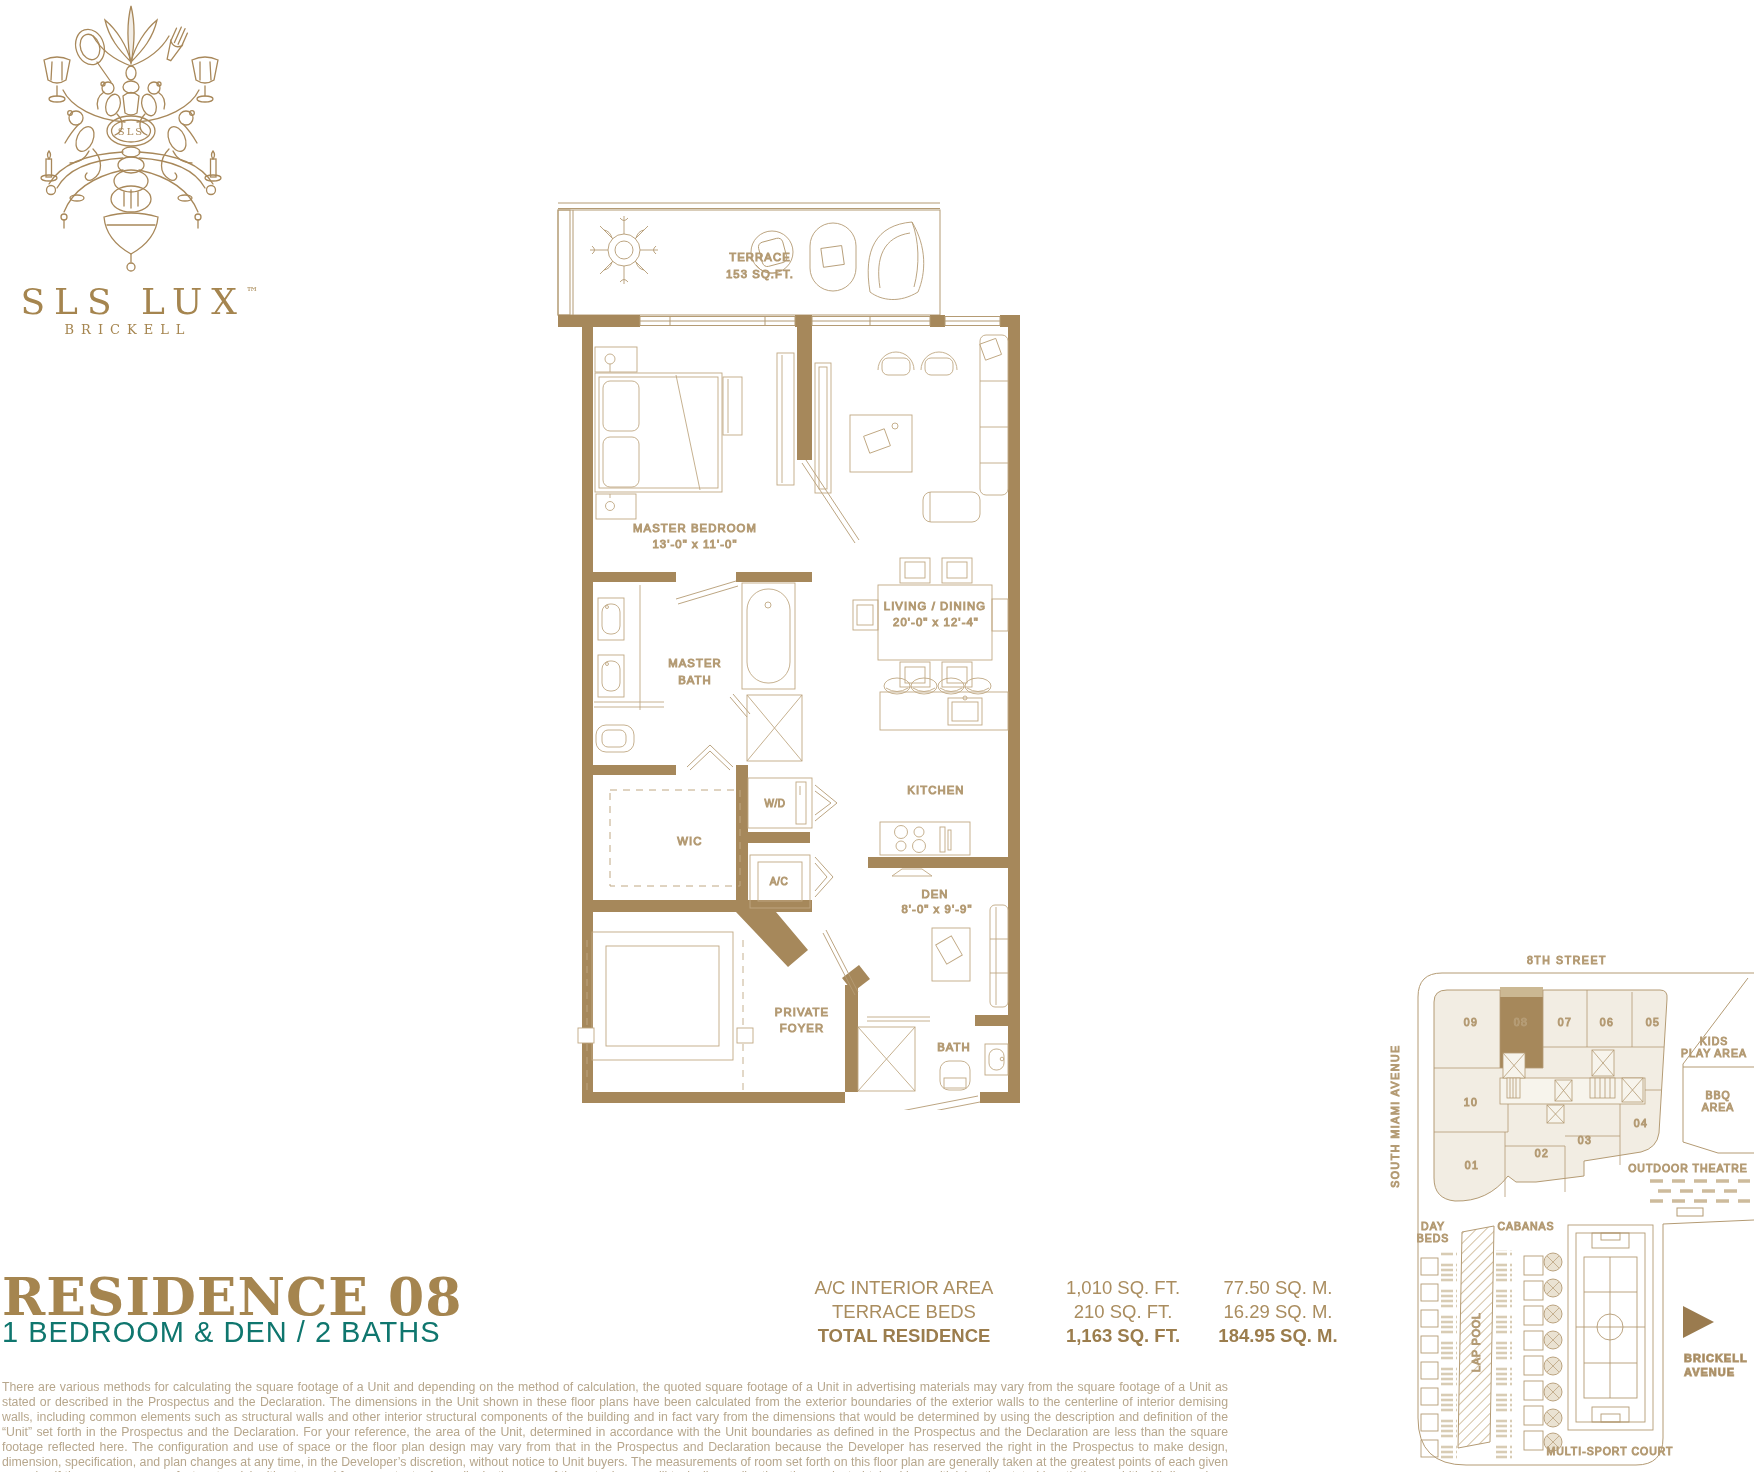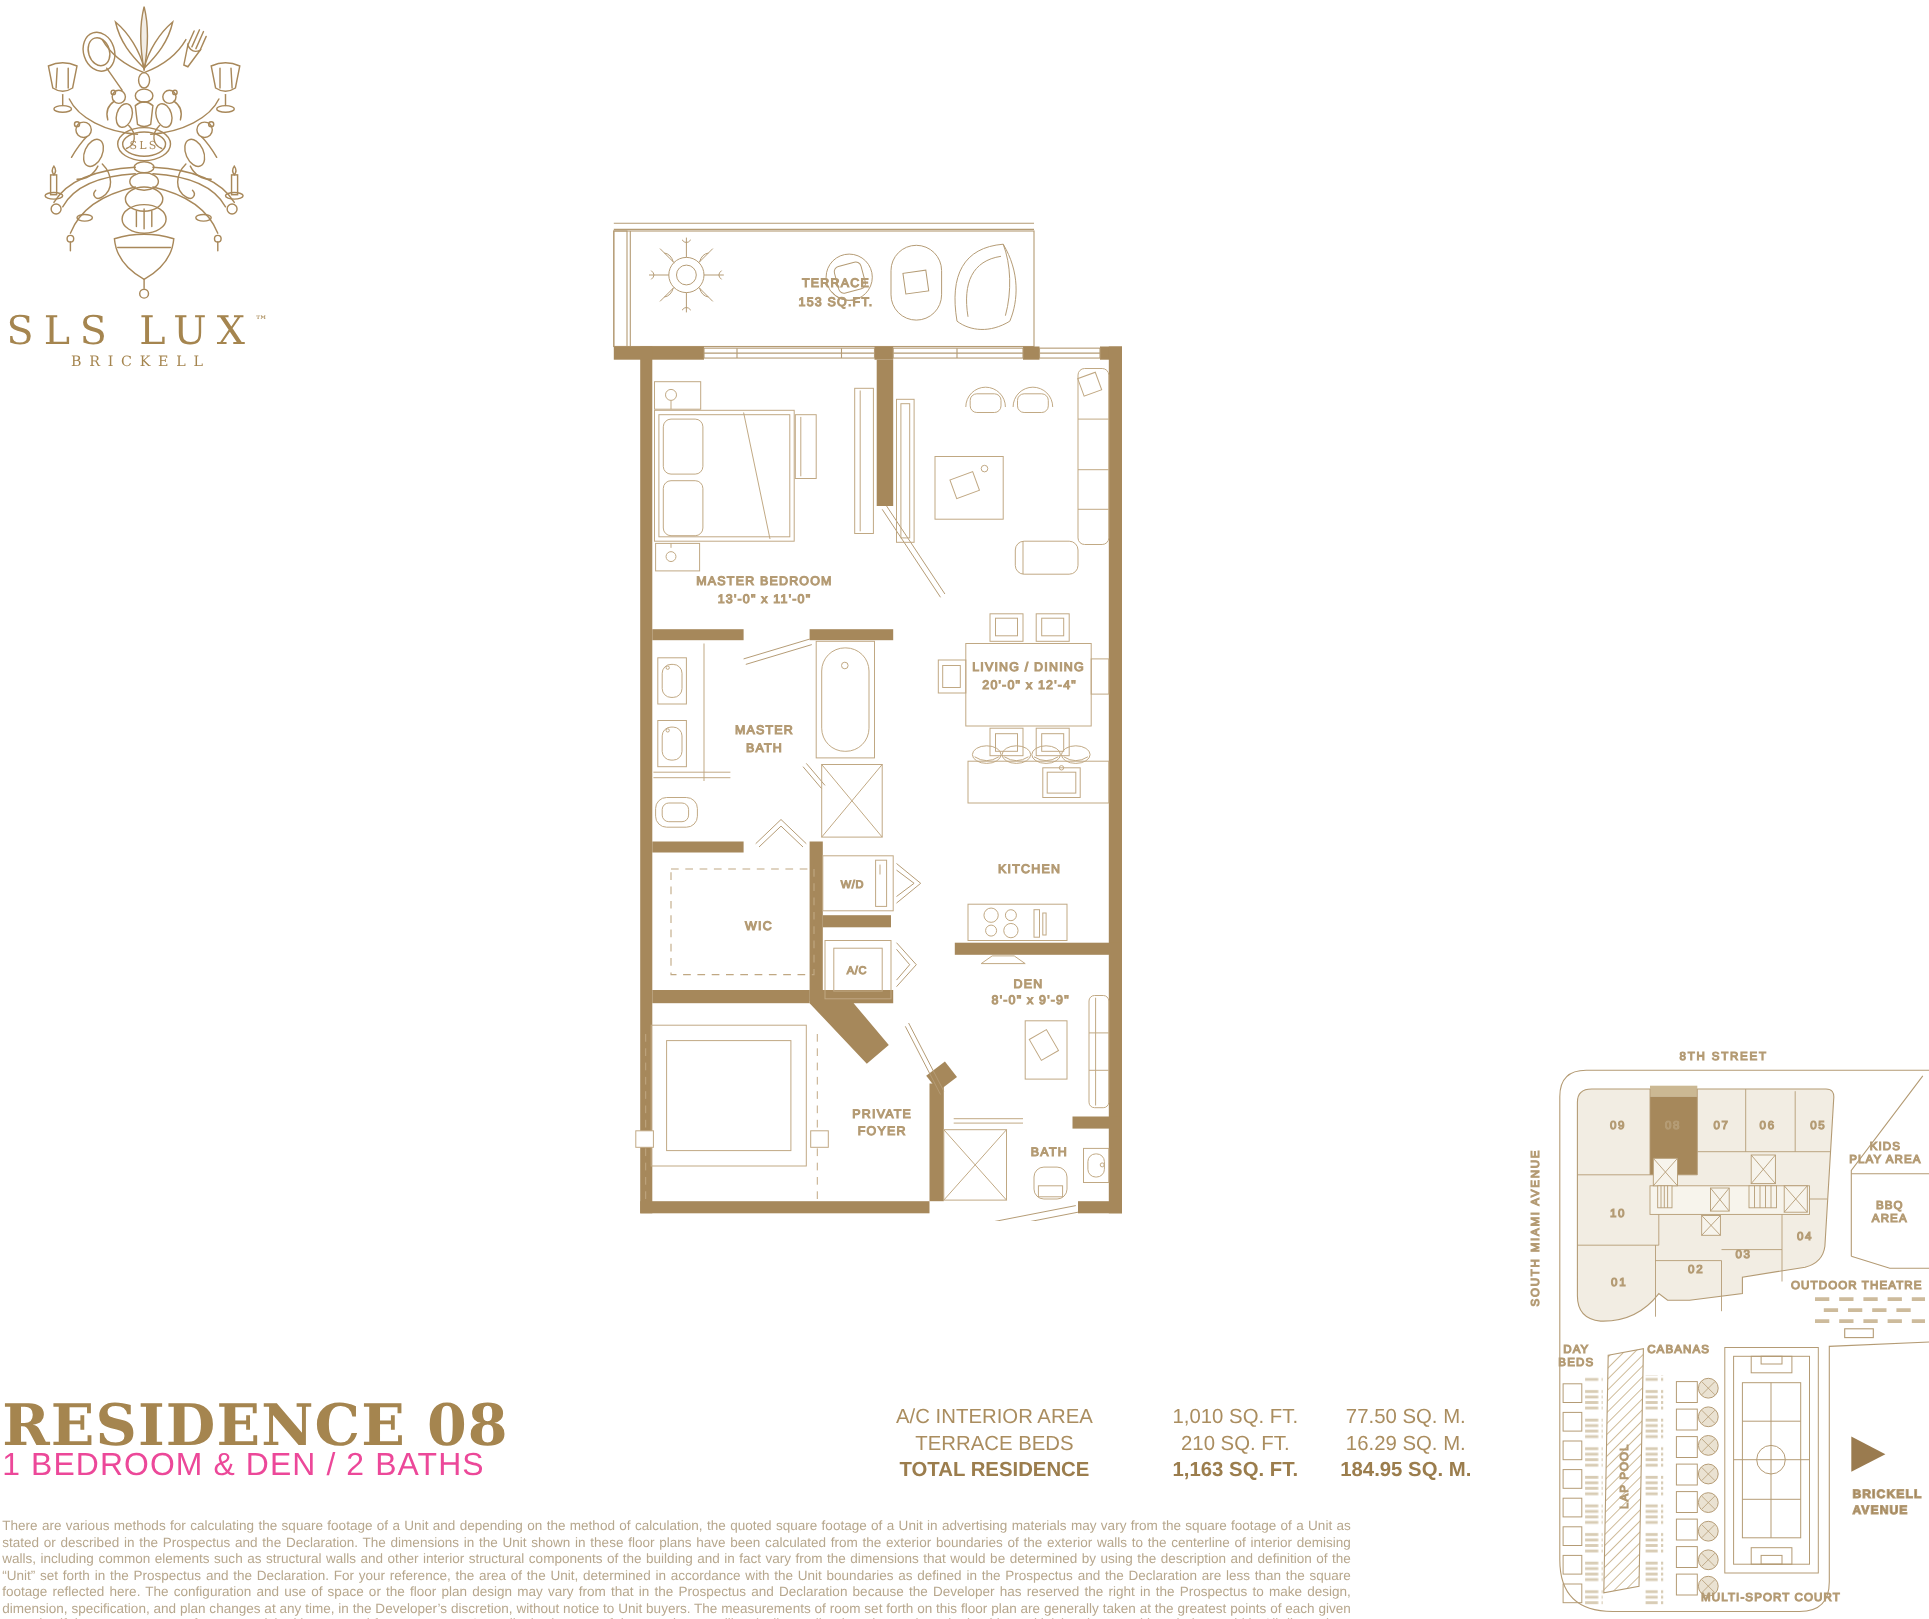--- a/index.html
+++ b/index.html
@@ -1,30 +1,30 @@
 <!DOCTYPE html>
 <html><head>
 <meta charset="utf-8">
 <style>
   html,body{margin:0;padding:0;}
   body{width:1754px;height:1472px;position:relative;background:#ffffff;overflow:hidden;
        font-family:"Liberation Sans",sans-serif;}
   .abs{position:absolute;}
   
-  .brand{left:6px;top:281px;width:252px;text-align:left;
+  .brand{left:6px;top:281px;width:252px;text-align:right;
          font-family:"DejaVu Serif","Liberation Serif",serif;
          font-size:36px;letter-spacing:9px;color:#A5854F;}
   .brand sup{font-size:12px;letter-spacing:0;vertical-align:18px;}
   .brand-city{left:6px;top:322px;width:244px;text-align:center;
          font-family:"DejaVu Serif","Liberation Serif",serif;
          font-size:13px;letter-spacing:7px;color:#A5854F;}
   
   .res-title{left:2px;top:1271px;font-family:"DejaVu Serif","Liberation Serif",serif;
          font-weight:bold;font-size:52px;letter-spacing:1px;color:#A5854F;line-height:1;}
-  .res-sub{left:2px;top:1318px;font-size:29px;letter-spacing:1px;color:#ec4899;line-height:1;}
+  .res-sub{left:2px;top:1318px;font-size:29px;letter-spacing:1px;color:#0f766e;line-height:1;}
   
   .area-table{left:770px;top:1278px;display:grid;
          grid-template-columns:268px 170px 140px;grid-auto-rows:24px;
          font-size:18.5px;color:#AA8D5F;}
   .area-table .cell{text-align:center;line-height:20px;}
   .area-table .bold{font-weight:bold;color:#9B7D4D;}
   
   .disclaimer{left:2px;top:1380px;width:1226px;font-size:12.3px;line-height:14.9px;
          color:#B7A78D;text-align:justify;}
   

